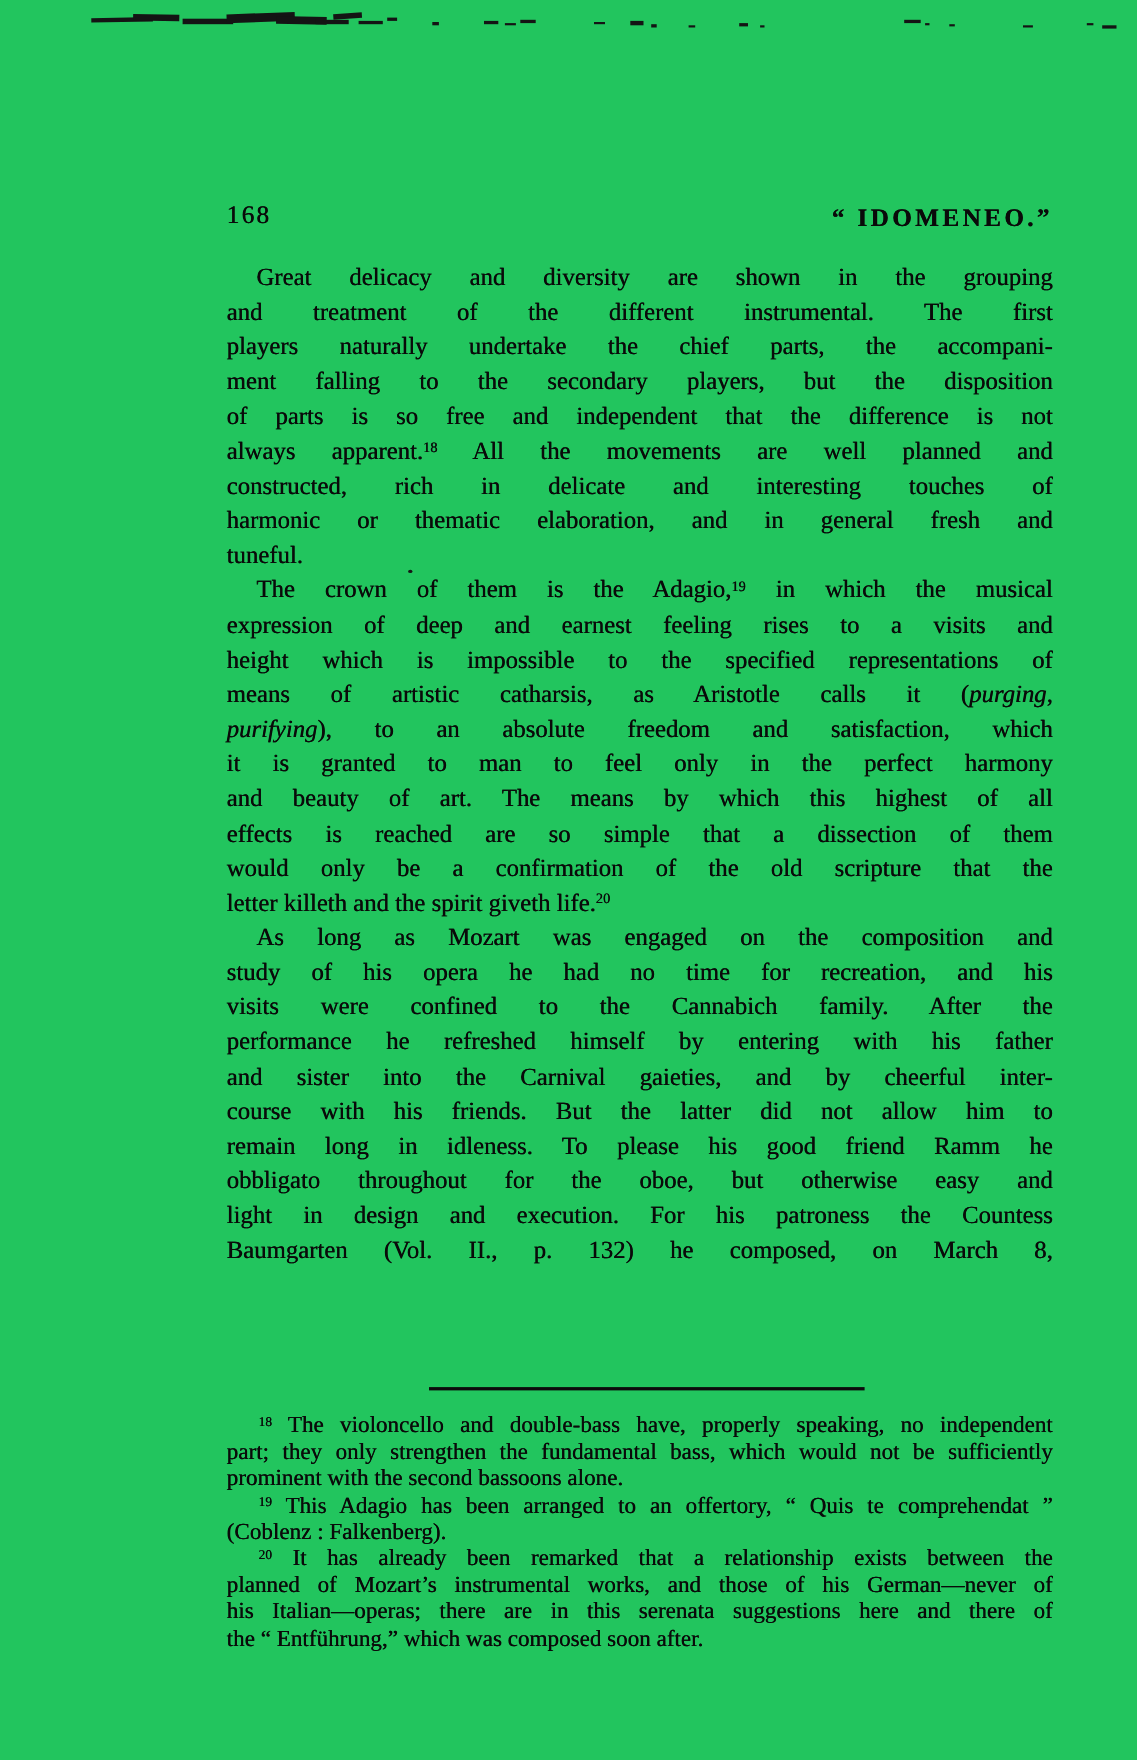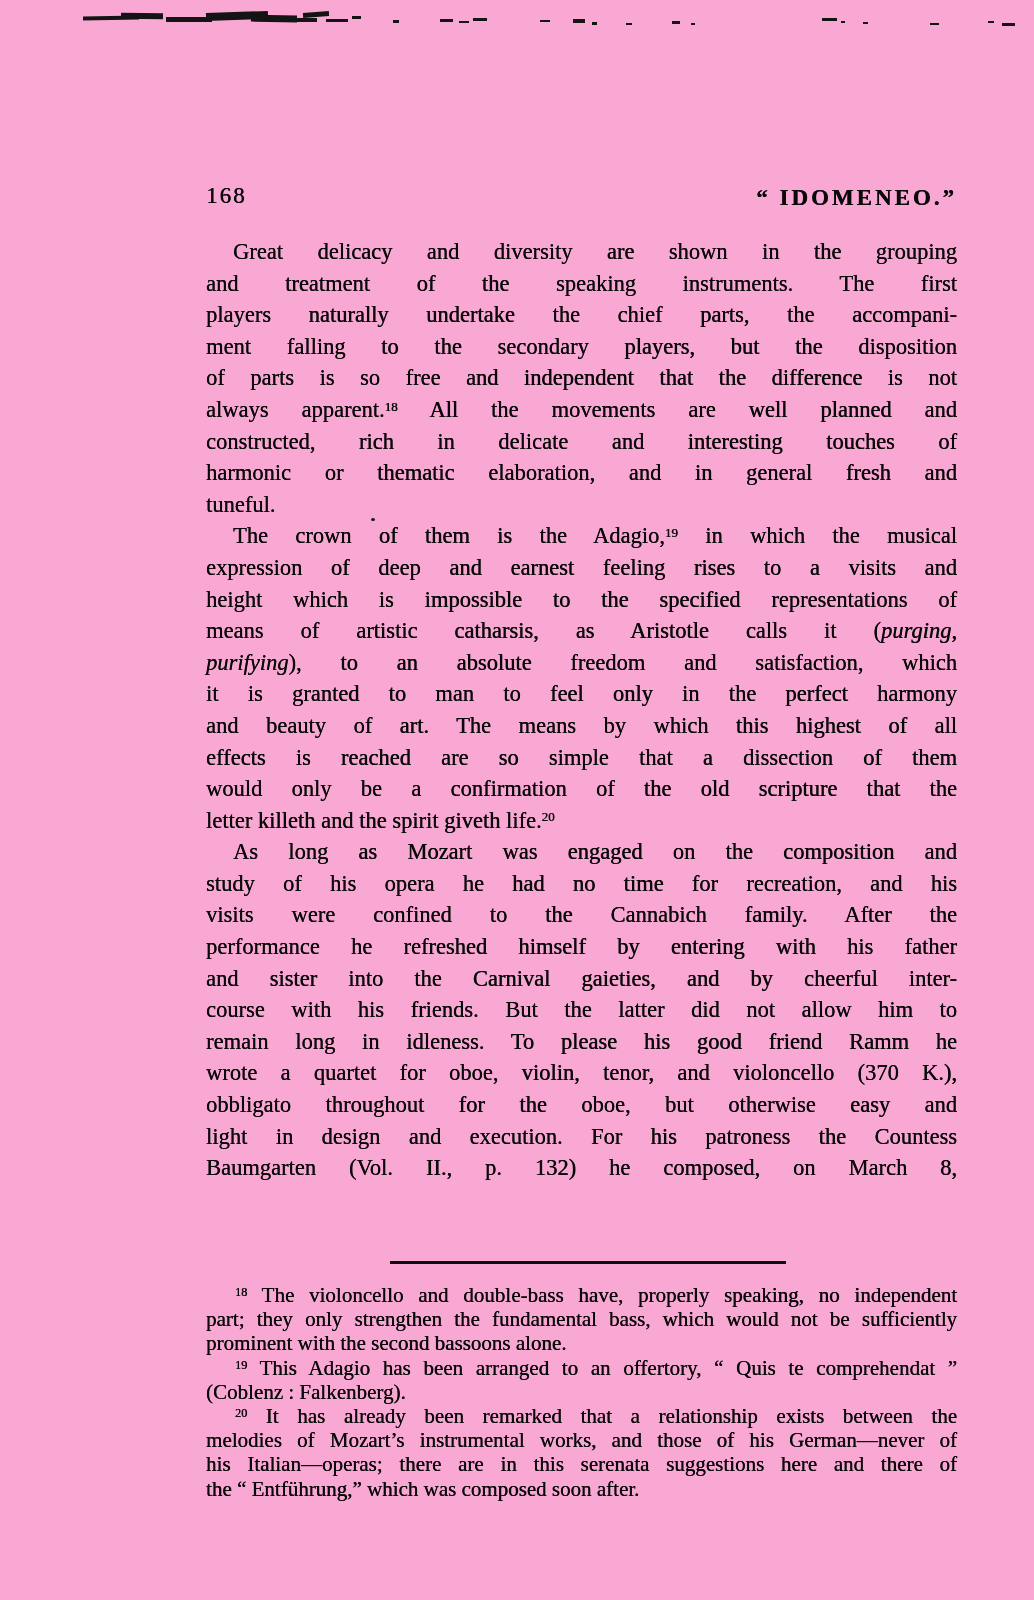--- a/index.html
+++ b/index.html
@@ -4,21 +4,21 @@
 <style>
   * { margin: 0; padding: 0; box-sizing: border-box; }
   html, body { background: #ffffff; }
   body {
     width: 1034px; height: 1600px;
     position: relative;
     font-family: "Liberation Serif", "DejaVu Serif", serif;
     color: #0a0a0a;
     overflow: hidden;
   }
-  .page { position: absolute; inset: 0; background: #f9a8d4; }
+  .page { position: absolute; inset: 0; background: #22c55e; }
 
   
   .noise b { position: absolute; background: #141414; display: block; }
   .noise b:nth-of-type(1)  { left: 83px;  top: 16px; width: 56px; height: 4px; transform: rotate(-1deg); }
   .noise b:nth-of-type(2)  { left: 121px; top: 13px; width: 42px; height: 6px; transform: rotate(1deg); }
   .noise b:nth-of-type(3)  { left: 166px; top: 17px; width: 46px; height: 5px; }
   .noise b:nth-of-type(4)  { left: 206px; top: 12px; width: 62px; height: 8px; transform: rotate(-2deg); }
   .noise b:nth-of-type(5)  { left: 251px; top: 15px; width: 46px; height: 7px; transform: rotate(1deg); }
   .noise b:nth-of-type(6)  { left: 287px; top: 18px; width: 30px; height: 4px; }
   .noise b:nth-of-type(7)  { left: 303px; top: 12px; width: 26px; height: 5px; transform: rotate(-4deg); }
@@ -129,21 +129,21 @@
   <span class="ink-dot"></span>
 
   <header class="running-head">
     <span class="folio">168</span>
     <span class="running-title">“ IDOMENEO.”</span>
   </header>
 
   <main class="text-column">
     <div class="para">
       <div class="bl first">Great delicacy and diversity are shown in the grouping</div>
-      <div class="bl">and treatment of the speaking instruments. The first</div>
+      <div class="bl">and treatment of the different instrumental. The first</div>
       <div class="bl">players naturally undertake the chief parts, the accompani-</div>
       <div class="bl">ment falling to the secondary players, but the disposition</div>
       <div class="bl">of parts is so free and independent that the difference is not</div>
       <div class="bl">always apparent.<sup>18</sup> All the movements are well planned and</div>
       <div class="bl">constructed, rich in delicate and interesting touches of</div>
       <div class="bl">harmonic or thematic elaboration, and in general fresh and</div>
       <div class="bl last">tuneful.</div>
     </div>
     <div class="para">
       <div class="bl first">The crown of them is the Adagio,<sup>19</sup> in which the musical</div>
@@ -158,40 +158,39 @@
       <div class="bl last">letter killeth and the spirit giveth life.<sup>20</sup></div>
     </div>
     <div class="para">
       <div class="bl first">As long as Mozart was engaged on the composition and</div>
       <div class="bl">study of his opera he had no time for recreation, and his</div>
       <div class="bl">visits were confined to the Cannabich family. After the</div>
       <div class="bl">performance he refreshed himself by entering with his father</div>
       <div class="bl">and sister into the Carnival gaieties, and by cheerful inter-</div>
       <div class="bl">course with his friends. But the latter did not allow him to</div>
       <div class="bl">remain long in idleness. To please his good friend Ramm he</div>
-      <div class="bl">wrote a quartet for oboe, violin, tenor, and violoncello (370 K.),</div>
       <div class="bl">obbligato throughout for the oboe, but otherwise easy and</div>
       <div class="bl">light in design and execution. For his patroness the Countess</div>
       <div class="bl">Baumgarten (Vol. II., p. 132) he composed, on March 8,</div>
     </div>
   </main>
 
   <div class="fn-rule"></div>
 
   <section class="footnotes">
     <div class="footnote">
       <div class="fl first"><sup>18</sup> The violoncello and double-bass have, properly speaking, no independent</div>
       <div class="fl">part; they only strengthen the fundamental bass, which would not be sufficiently</div>
       <div class="fl last">prominent with the second bassoons alone.</div>
     </div>
     <div class="footnote">
       <div class="fl first"><sup>19</sup> This Adagio has been arranged to an offertory, “ Quis te comprehendat ”</div>
       <div class="fl last">(Coblenz : Falkenberg).</div>
     </div>
     <div class="footnote">
       <div class="fl first"><sup>20</sup> It has already been remarked that a relationship exists between the</div>
-      <div class="fl">melodies of Mozart’s instrumental works, and those of his German—never of</div>
+      <div class="fl">planned of Mozart’s instrumental works, and those of his German—never of</div>
       <div class="fl">his Italian—operas; there are in this serenata suggestions here and there of</div>
       <div class="fl last">the “ Entführung,” which was composed soon after.</div>
     </div>
   </section>
 
 </div>
 
 </body></html>

